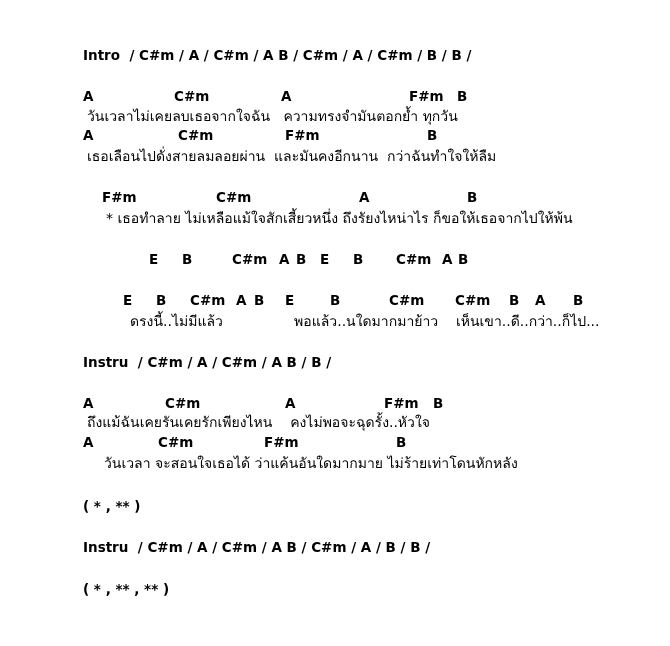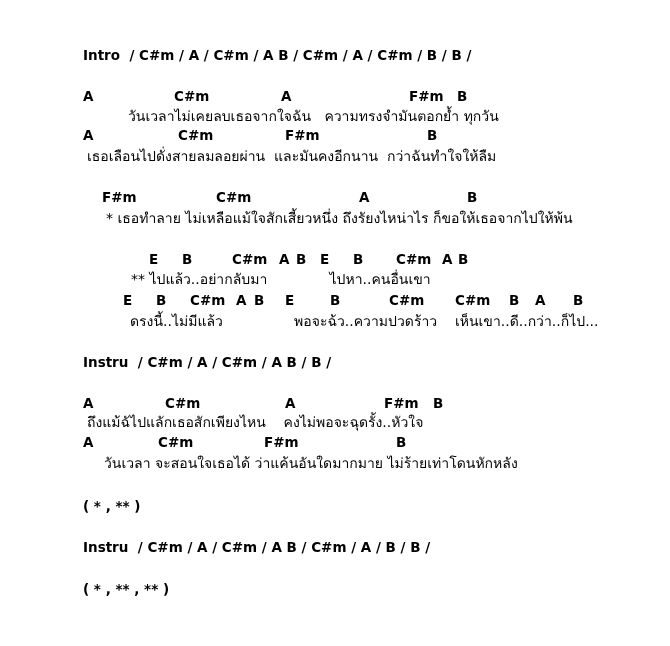--- a/index.html
+++ b/index.html
@@ -16,21 +16,21 @@
 <div id="page">
   <div class="ln hd" style="left:83px;top:46px;">Intro  / C#m / A / C#m / A B / C#m / A / C#m / B / B /</div>
 
   <div class="chordline" style="top:88px;">
       <span class="ch" style="left: 83px; top: 0px;">A</span>
       <span class="ch" style="left: 174px; top: 0px;">C#m</span>
       <span class="ch" style="left: 281px; top: 0px;">A</span>
       <span class="ch" style="left: 409px; top: 0px;">F#m</span>
       <span class="ch" style="left: 457px; top: 0px;">B</span>
     </div>
-  <div class="ln ly" style="top: 107px; left: 87px; margin-left: 41px;">วันเวลาไม่เคยลบเธอจากใจฉัน   ความทรงจำมันตอกย้ำ ทุกวัน</div>
+  <div class="ln ly" style="top: 107px; left: 87px;">วันเวลาไม่เคยลบเธอจากใจฉัน   ความทรงจำมันตอกย้ำ ทุกวัน</div>
   <div class="chordline" style="top:127px;">
       <span class="ch" style="left: 83px; top: 0px;">A</span>
       <span class="ch" style="left: 178px; top: 0px;">C#m</span>
       <span class="ch" style="left: 285px; top: 0px;">F#m</span>
       <span class="ch" style="left: 427px; top: 0px;">B</span>
     </div>
   <div class="ln ly" style="top: 147px; left: 87px;">เธอเลือนไปดั่งสายลมลอยผ่าน  และมันคงอีกนาน  กว่าฉันทำใจให้ลืม</div>
 
   <div class="chordline" style="top:189px;">
       <span class="ch" style="left: 102px; top: 0px;">F#m</span>
@@ -45,47 +45,46 @@
       <span class="ch" style="left: 182px; top: 0px;">B</span>
       <span class="ch" style="left: 232px; top: 0px;">C#m</span>
       <span class="ch" style="left: 279px; top: 0px;">A</span>
       <span class="ch" style="left: 296px; top: 0px;">B</span>
       <span class="ch" style="left: 320px; top: 0px;">E</span>
       <span class="ch" style="left: 353px; top: 0px;">B</span>
       <span class="ch" style="left: 396px; top: 0px;">C#m</span>
       <span class="ch" style="left: 442px; top: 0px;">A</span>
       <span class="ch" style="left: 458px; top: 0px;">B</span>
     </div>
-  <div class="ln ly" style="top: 270px; left: 131px;">** ไปแล้ว..อย่ากลับมา              ไปหา..คนอื่นเขา</div>
   <div class="chordline" style="top:292px;">
       <span class="ch" style="left: 123px; top: 0px;">E</span>
       <span class="ch" style="left: 156px; top: 0px;">B</span>
       <span class="ch" style="left: 190px; top: 0px;">C#m</span>
       <span class="ch" style="left: 236px; top: 0px;">A</span>
       <span class="ch" style="left: 254px; top: 0px;">B</span>
       <span class="ch" style="left: 285px; top: 0px;">E</span>
       <span class="ch" style="left: 330px; top: 0px;">B</span>
       <span class="ch" style="left: 389px; top: 0px;">C#m</span>
       <span class="ch" style="left: 455px; top: 0px;">C#m</span>
       <span class="ch" style="left: 509px; top: 0px;">B</span>
       <span class="ch" style="left: 535px; top: 0px;">A</span>
       <span class="ch" style="left: 573px; top: 0px;">B</span>
     </div>
-  <div class="ln ly" style="top: 312px; left: 130px;">ดรงนี้..ไม่มีแล้ว                พอจะฉ้ว..ความปวดร้าว    เห็นเขา..ดี..กว่า..ก็ไป...</div>
+  <div class="ln ly" style="top: 312px; left: 130px;">ดรงนี้..ไม่มีแล้ว                พอแล้ว..นใดมากมาย้าว    เห็นเขา..ดี..กว่า..ก็ไป...</div>
 
   <div class="ln hd" style="left:83px;top:353px;">Instru  / C#m / A / C#m / A B / B /</div>
 
   <div class="chordline" style="top:395px;">
       <span class="ch" style="left: 83px; top: 0px;">A</span>
       <span class="ch" style="left: 165px; top: 0px;">C#m</span>
       <span class="ch" style="left: 285px; top: 0px;">A</span>
       <span class="ch" style="left: 384px; top: 0px;">F#m</span>
       <span class="ch" style="left: 433px; top: 0px;">B</span>
     </div>
-  <div class="ln ly" style="top: 413px; left: 87px;">ถึงแม้ฉัไปแลักเธอสักเพียงไหน    คงไม่พอจะฉุดรั้ง..หัวใจ</div>
+  <div class="ln ly" style="top: 413px; left: 87px;">ถึงแม้ฉันเคยรันเคยรักเพียงไหน    คงไม่พอจะฉุดรั้ง..หัวใจ</div>
   <div class="chordline" style="top:434px;">
       <span class="ch" style="left: 83px; top: 0px;">A</span>
       <span class="ch" style="left: 158px; top: 0px;">C#m</span>
       <span class="ch" style="left: 264px; top: 0px;">F#m</span>
       <span class="ch" style="left: 396px; top: 0px;">B</span>
     </div>
   <div class="ln ly" style="top: 454px; left: 104px;">วันเวลา จะสอนใจเธอได้ ว่าแค้นอันใดมากมาย ไม่ร้ายเท่าโดนหักหลัง</div>
 
   <div class="ln hd" style="left:83px;top:497px;">( * , ** )</div>
   <div class="ln hd" style="left:83px;top:538px;">Instru  / C#m / A / C#m / A B / C#m / A / B / B /</div>

